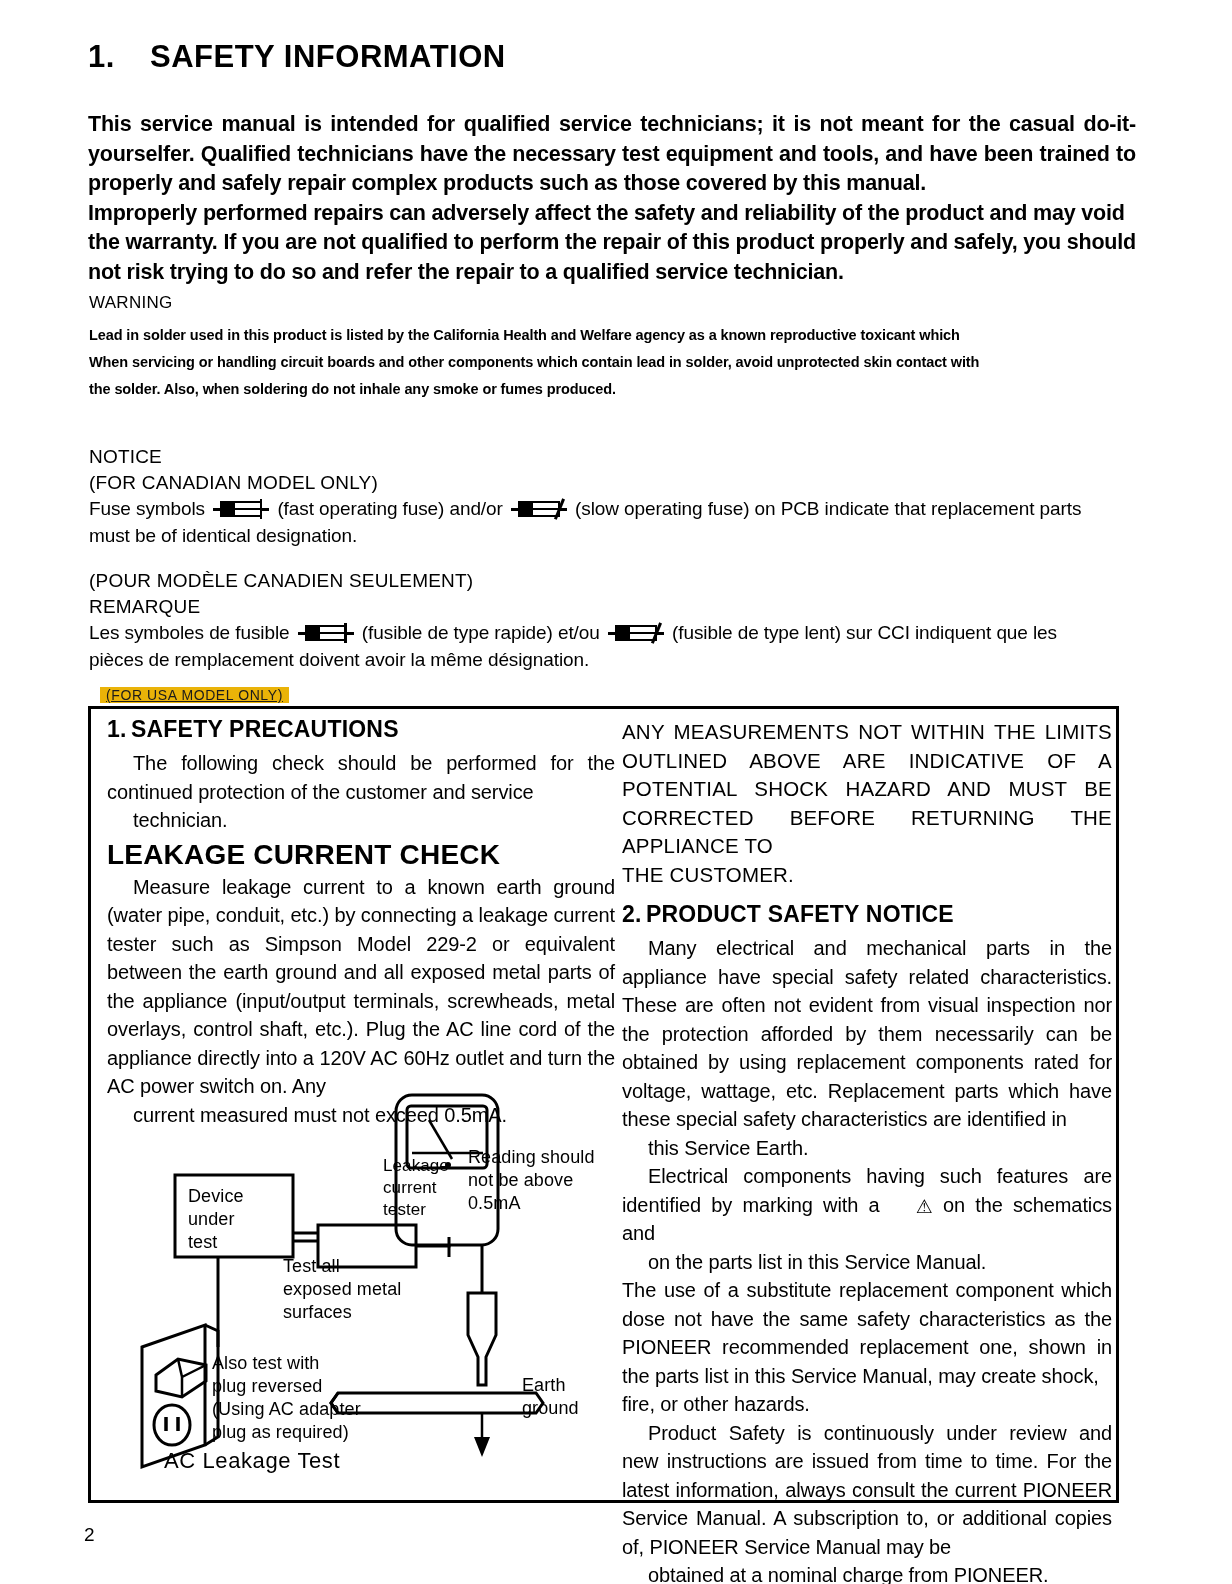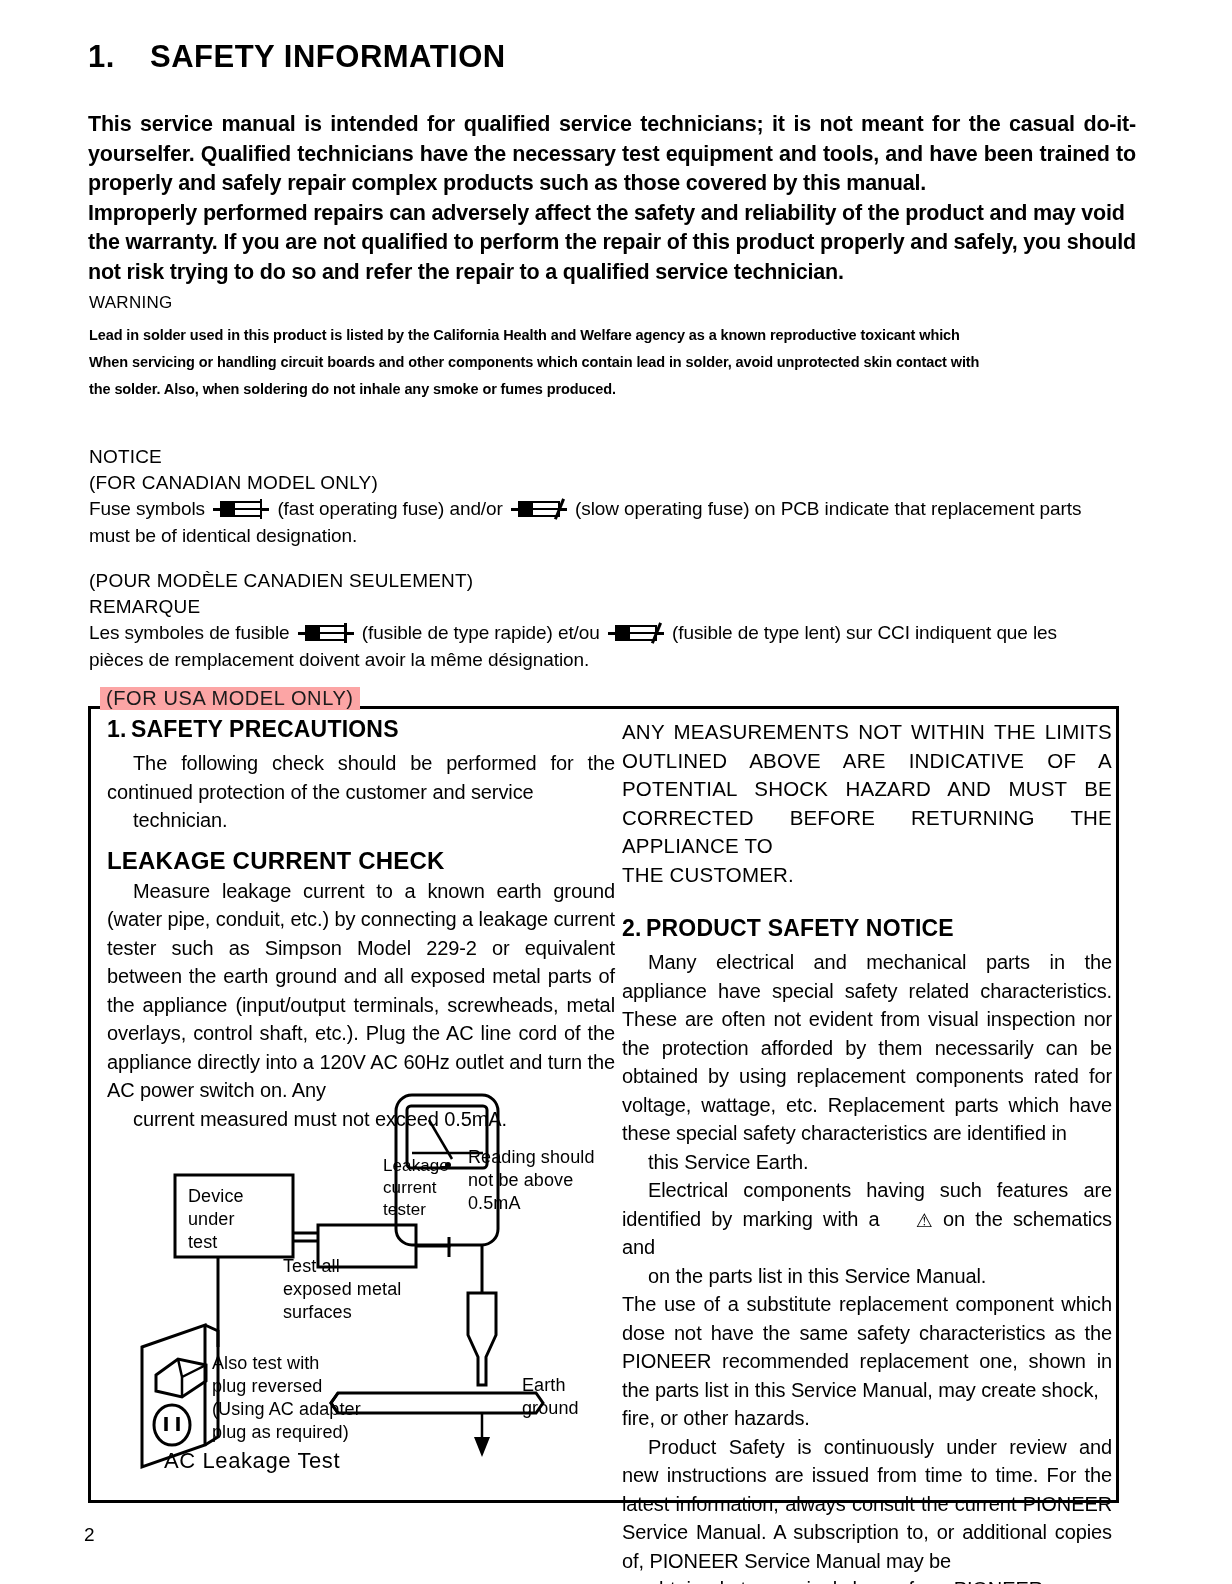--- a/index.html
+++ b/index.html
@@ -165,26 +165,27 @@
     top: 706px;
     width: 1031px;
     height: 797px;
     box-sizing: border-box;
     border: 3px solid #000;
   }
   #usa-box-label {
     position: absolute;
     left: 100px;
     top: 687px;
-    background: #fca5a5;
+    background: #eab308;
     padding: 0 6px;
-    font-size: 20px;
+    font-size: 14px;
     letter-spacing: 0.6px;
     color: #1b1b1b;
     white-space: nowrap;
+    text-decoration: underline;
   }
 
   
   #col-left {
     position: absolute;
     left: 107px;
     top: 716px;
     width: 508px;
   }
   #col-right {
@@ -195,23 +196,23 @@
   }
   .sect-head {
     font-size: 23px;
     font-weight: bold;
     margin: 0 0 6px 0;
     letter-spacing: 0.2px;
     white-space: nowrap;
   }
   .sect-head .sn { display: inline-block; width: 24px; }
   .sub-head {
-    font-size: 24px;
+    font-size: 28px;
     font-weight: bold;
-    margin: 12px 0 2px 0;
+    margin: 4px 0 2px 0;
     letter-spacing: 0.2px;
   }
   .para {
     font-size: 20px;
     line-height: 28.5px;
     margin: 0;
     text-align: justify;
     text-justify: inter-word;
     letter-spacing: -0.1px;
   }
@@ -342,21 +343,21 @@
     <span>Measure leakage current to a known earth ground (water pipe, conduit, etc.) by connecting a leakage current tester such as Simpson Model 229-2 or equivalent between the earth ground and all exposed metal parts of the appliance (input/output terminals, screwheads, metal overlays, control shaft, etc.). Plug the AC line cord of the appliance directly into a 120V AC 60Hz outlet and turn the AC power switch on. Any</span>
     <span class="lastline">current measured must not exceed 0.5mA.</span>
   </p>
 </div>
 
 <div id="col-right">
   <p class="caps">
     <span>ANY MEASUREMENTS NOT WITHIN THE LIMITS OUTLINED ABOVE ARE INDICATIVE OF A POTENTIAL SHOCK HAZARD AND MUST BE CORRECTED BEFORE RETURNING THE APPLIANCE TO</span>
     <span class="lastline">THE CUSTOMER.</span>
   </p>
-  <div class="sect-head" style="margin-top:26px;">
+  <div class="sect-head" style="margin-top:12px;">
     <span class="sn">2.</span><span>PRODUCT SAFETY NOTICE</span>
   </div>
   <p class="para indent">
     <span>Many electrical and mechanical parts in the appliance have special safety related characteristics. These are often not evident from visual inspection nor the protection afforded by them necessarily can be obtained by using replacement components rated for voltage, wattage, etc. Replacement parts which have these special safety characteristics are identified in</span>
     <span class="lastline">this Service Earth.</span>
   </p>
   <p class="para indent">
     <span>Electrical components having such features are identified by marking with a</span>
     <span class="warn-tri">⚠</span>
     <span>on the schematics and</span>

